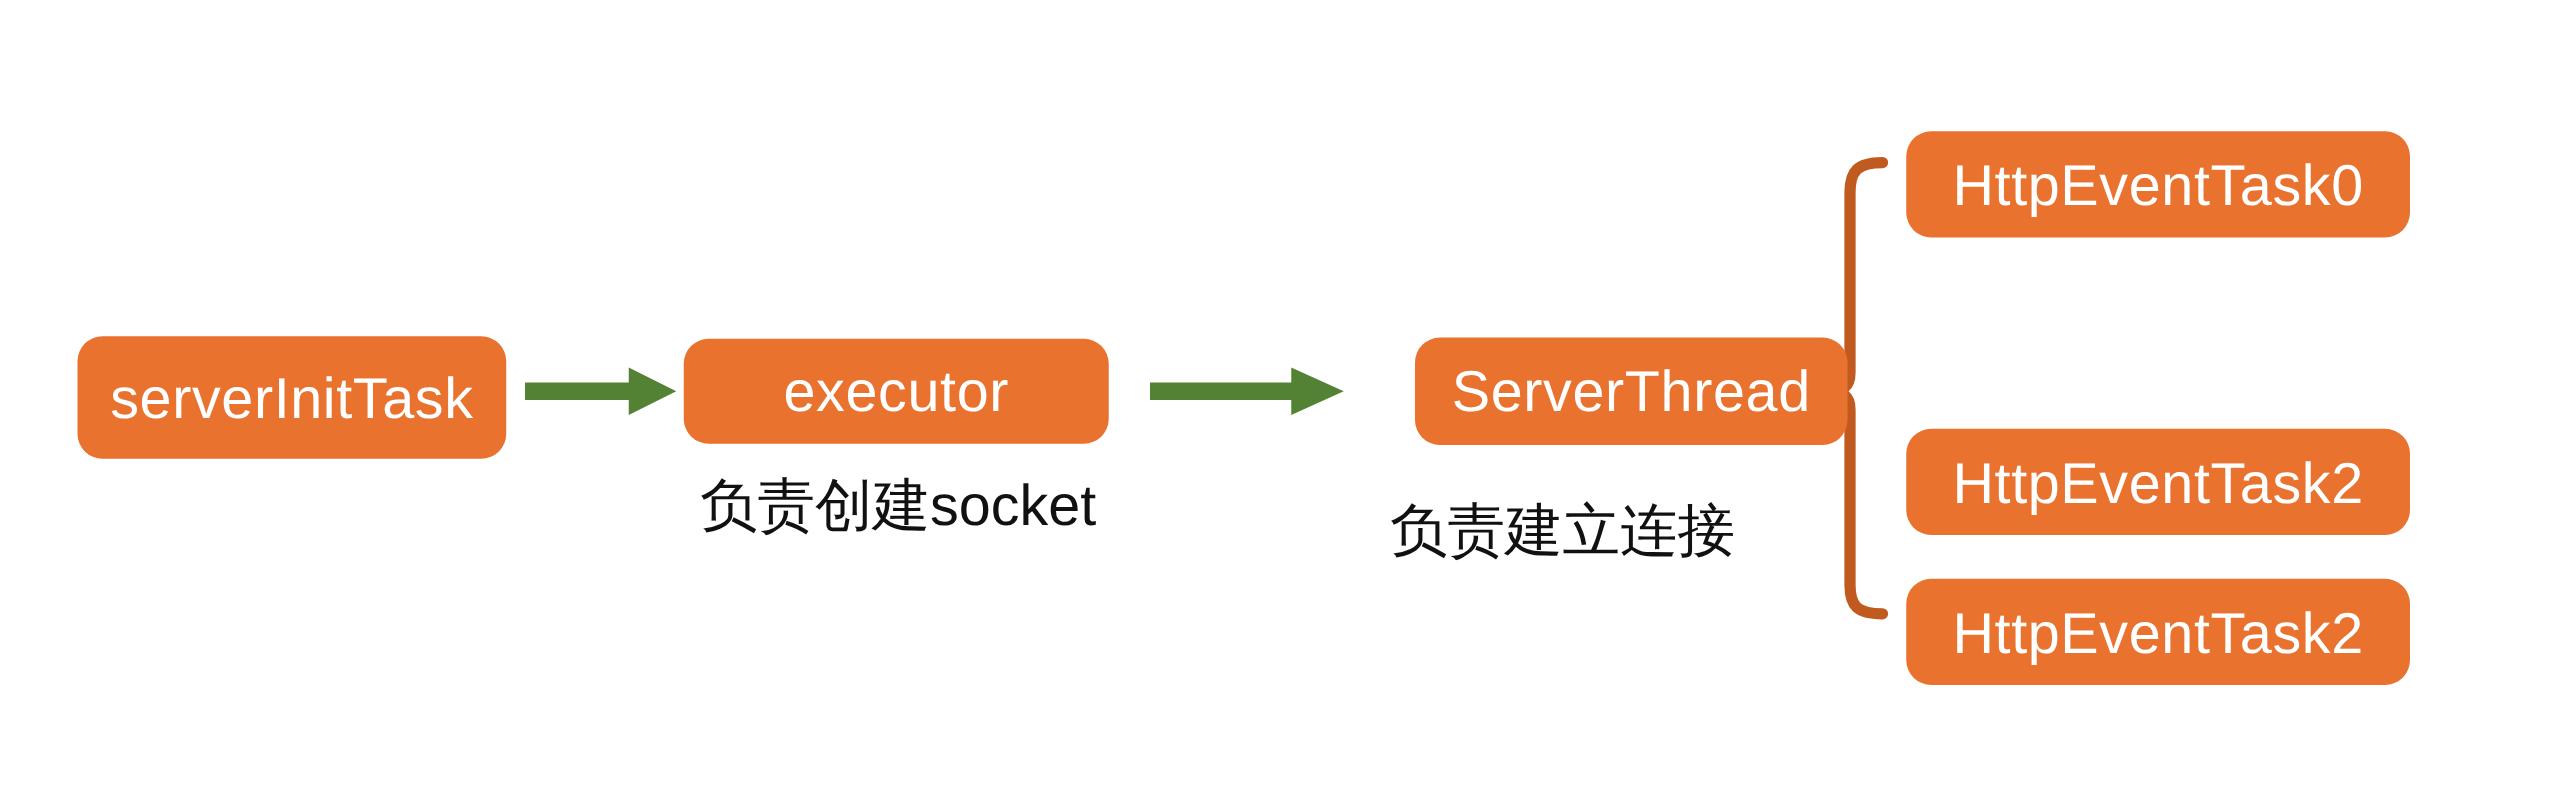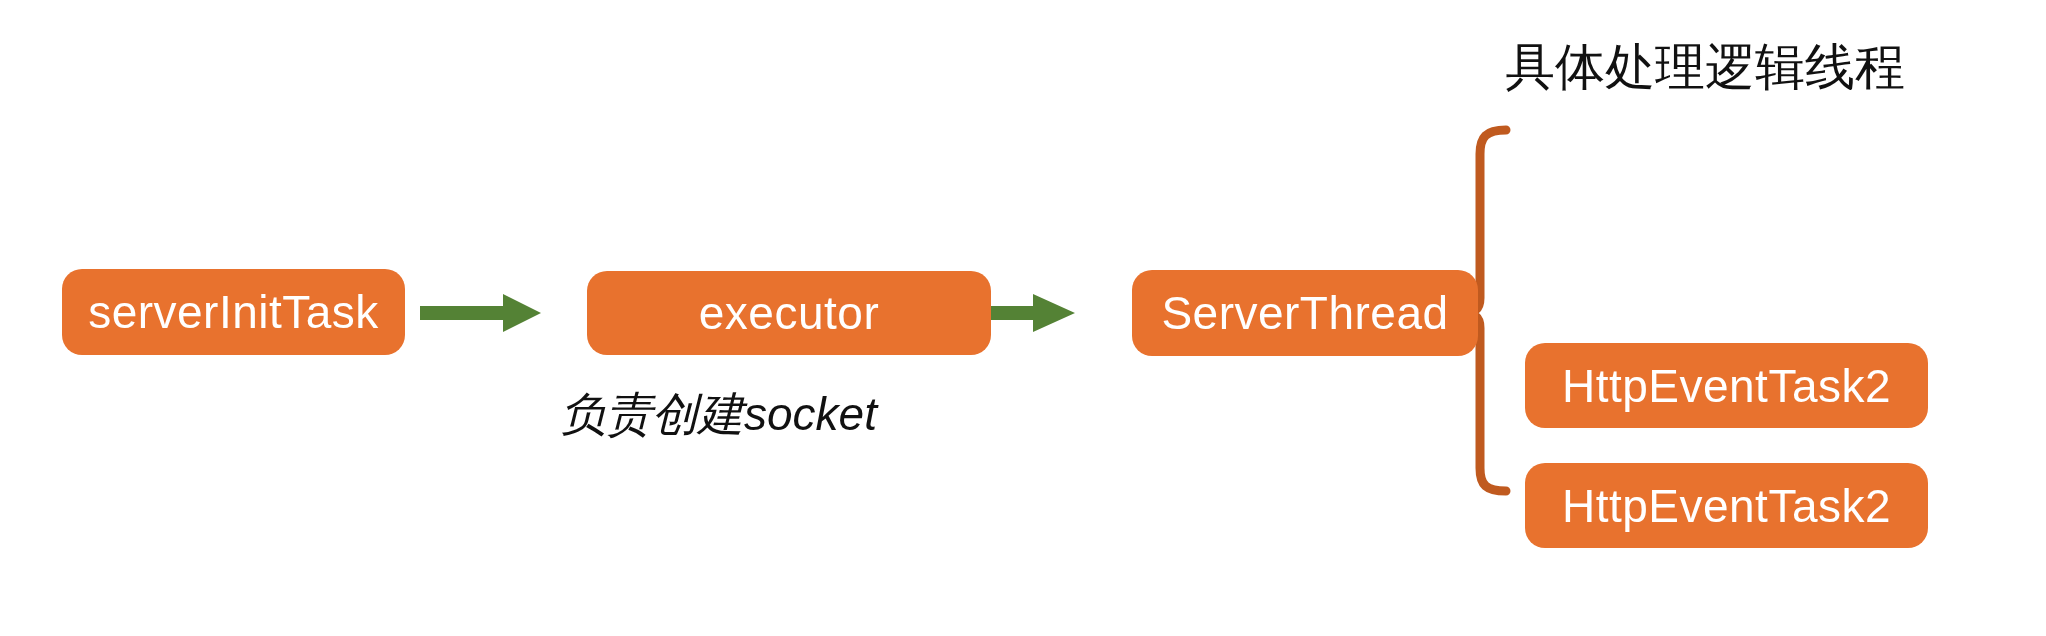--- a/index.html
+++ b/index.html
@@ -17,37 +17,37 @@
     color: var(--node-text, #ffffff);
     border-radius: 20px;
     display: flex;
     align-items: center;
     justify-content: center;
     font-size: 46px;
     font-weight: 400;
     letter-spacing: 0.5px;
     white-space: nowrap;
   }
-  #node-server-init   { left: 62px;   top: 269px; width: 343px; height: 86px; }
-  #node-executor      { left: 587px;  top: 271px; width: 404px; height: 84px; }
+  #node-server-init   { left: 62px;   top: 269px; width: 343px; height: 98px; }
+  #node-executor      { left: 547px;  top: 271px; width: 340px; height: 84px; }
   #node-server-thread { left: 1095px; top: 270px; width: 346px; height: 86px; margin-left: 37px; }
   .task-node { left: 1525px; width: 403px; height: 85px; font-size: 46px; }
   #task-0 { top: 105px; }
   #task-1 { top: 223px; }
   #task-2 { top: 343px; }
   #task-3 { top: 463px; }
 
   .caption {
     position: absolute;
     color: var(--caption-text, #111111);
     font-size: 46px;
     line-height: 57px;
     white-space: nowrap;
   }
-  #caption-executor { left: 560px; top: 386px; font-style: italic; }
+  #caption-executor { left: 560px; top: 376px; }
   #caption-server-thread { left: 1112px; top: 396px; }
   #tasks-title {
     position: absolute;
     left: 1505px;
     top: 34px;
     font-size: 50px;
     color: var(--caption-text, #111111);
     white-space: nowrap;
   }
   svg.overlay {
@@ -84,20 +84,21 @@
 
   <div class="node" id="node-server-init">serverInitTask</div>
 
   <div class="node" id="node-executor">executor</div>
 
   <div class="node" id="node-server-thread">ServerThread</div>
 
   <div class="caption" id="caption-executor">负责创建socket</div>
 
   <div class="caption" id="caption-server-thread">
+    <div>负责建立连接</div>
   </div>
 
-  <div id="tasks-title">具体处理逻辑线程</div>
 
+  <div class="node task-node" id="task-0">HttpEventTask0</div>
   <div class="node task-node" id="task-2">HttpEventTask2</div>
   <div class="node task-node" id="task-3">HttpEventTask2</div>
 
 </div>
 
 </body></html>

